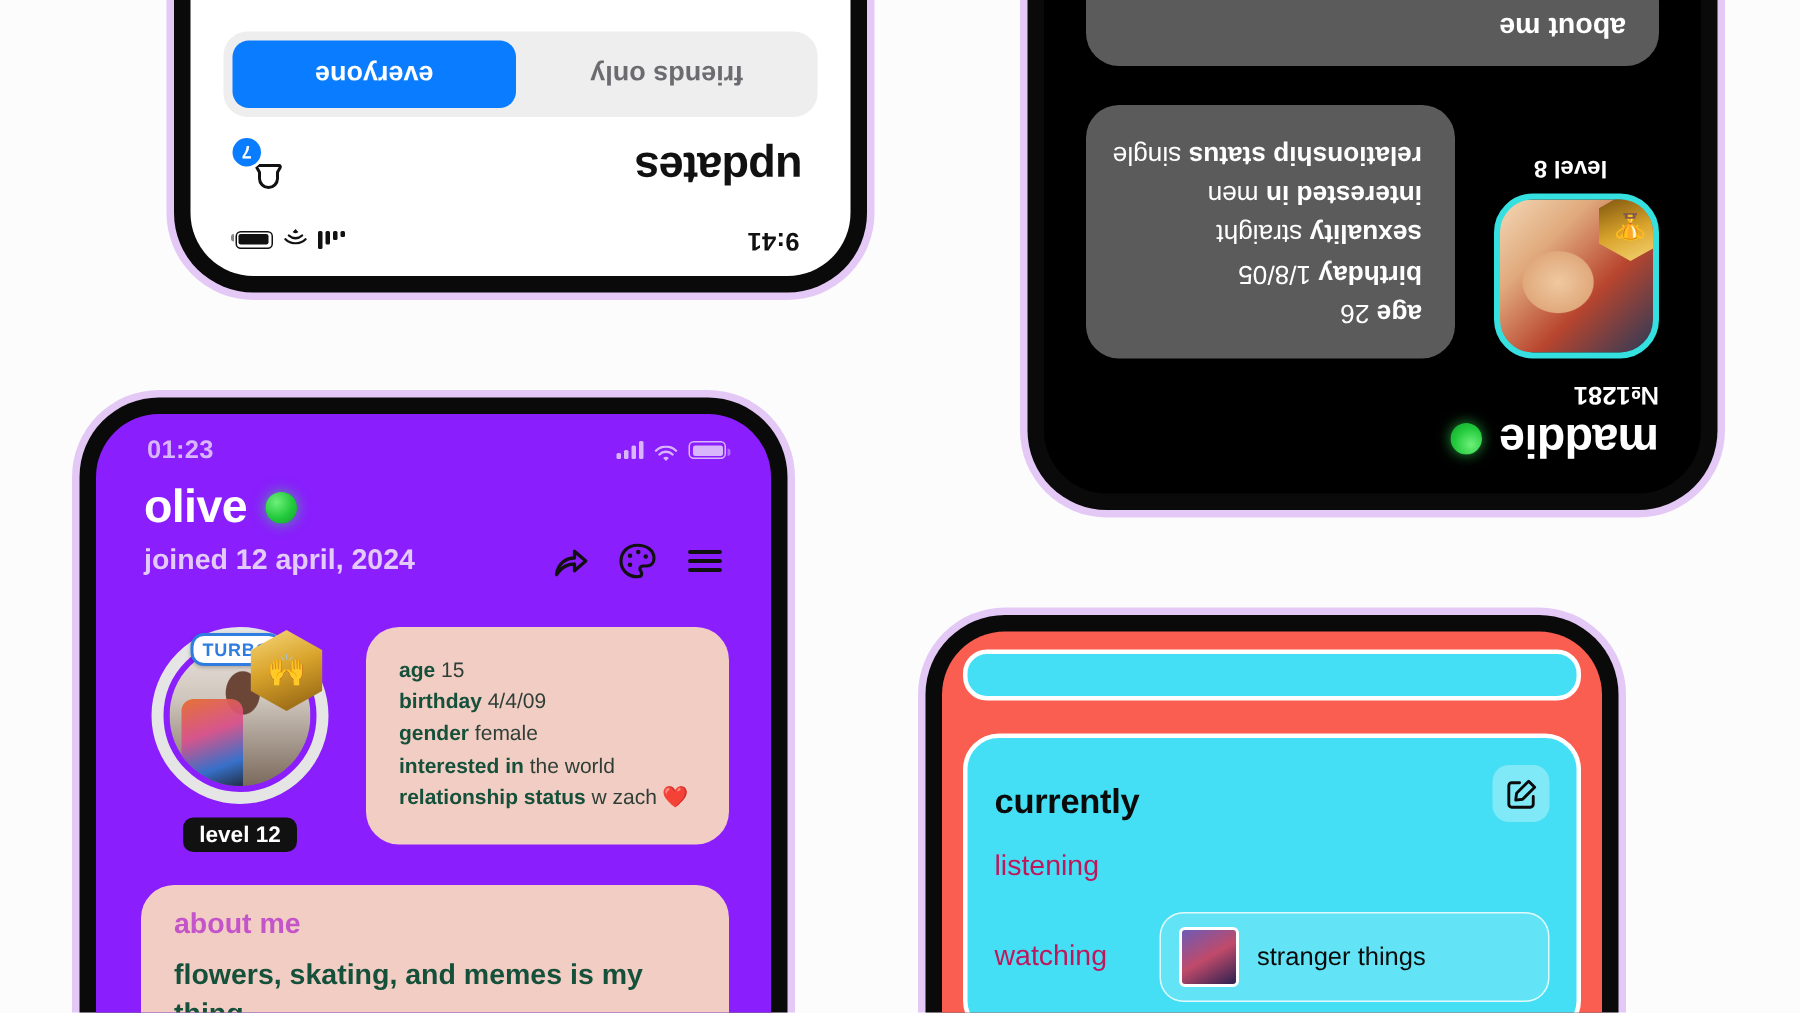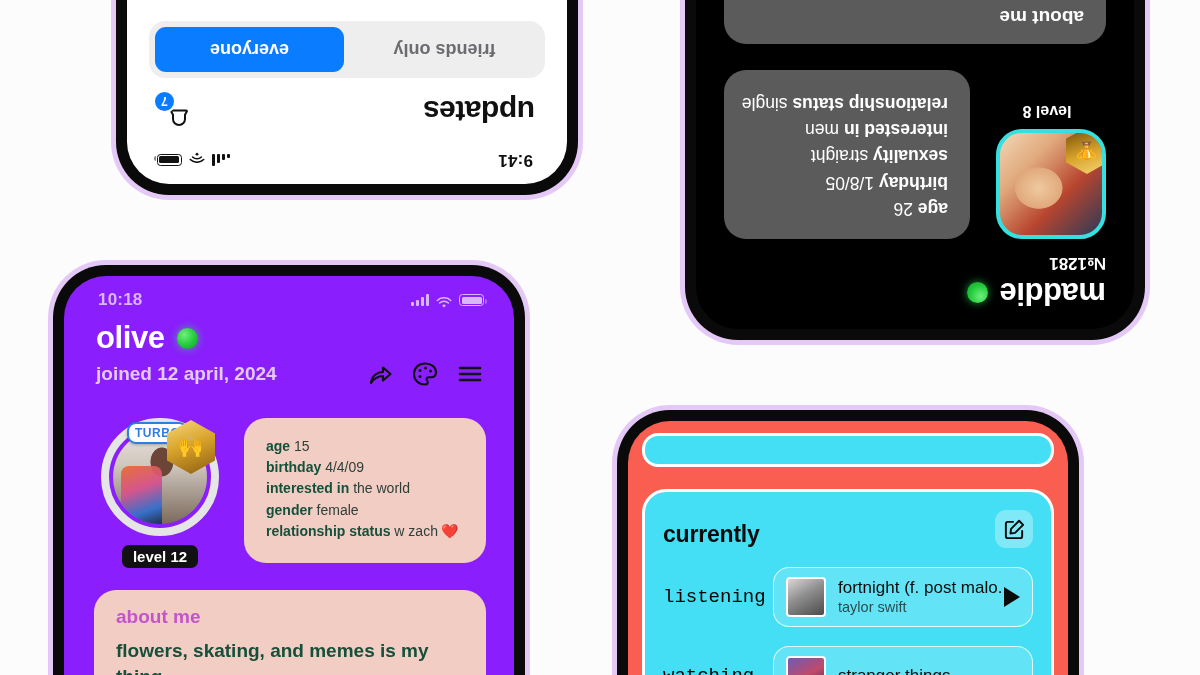--- a/index.html
+++ b/index.html
@@ -210,21 +210,21 @@
     margin-top:22px;background:#45dff5;border:3px solid #fff;border-radius:24px;
     padding:18px 18px 20px 18px;box-sizing:border-box;
   }
   .cu-top{display:flex;align-items:flex-end;justify-content:space-between;}
   .cu-title{font-size:23px;font-weight:800;color:#0b0b0b;letter-spacing:-.2px;}
   .cu-edit{
     width:38px;height:38px;border-radius:11px;background:rgba(255,255,255,.32);
     display:flex;align-items:center;justify-content:center;
   }
   .cu-row{display:flex;align-items:center;gap:14px;margin-top:19px;}
-  .cu-lbl{width:96px;flex:none;font-size:19px;color:#000000;font-family:Liberation Mono, monospace;}
+  .cu-lbl{width:96px;flex:none;font-size:19px;color:#be185d;}
   .cu-item{
     flex:1;min-width:0;display:flex;align-items:center;gap:12px;
     background:rgba(255,255,255,.16);border:1.5px solid rgba(255,255,255,.8);
     border-radius:16px;padding:9px 12px;box-sizing:border-box;
   }
   .cu-art{width:40px;height:40px;border-radius:4px;flex:none;border:2px solid #fff;box-sizing:border-box;}
   .art-music{background:linear-gradient(150deg,#d8d8d8 0%,#8e8e8e 45%,#4a4a4a 100%);}
   .art-show{background:linear-gradient(150deg,#6d5bb5 0%,#c04a6a 50%,#2b2150 100%);}
   .cu-meta{flex:1;min-width:0;}
   .cu-a{font-size:17px;color:#0b0b0b;white-space:nowrap;overflow:hidden;line-height:1.15;}
@@ -295,21 +295,21 @@
     </div>
   </div>
 
   <div class="phone" id="phone-olive">
     <div class="bezel"></div>
     <div class="frame">
       <div class="screen">
         <div class="olive-screen">
 
           <div class="statusbar" style="color:#d9b6fb">
-            <span>10:18</span>
+            <span>01:23</span>
             <span class="sb-icons">
               <span class="bars">
                   <i></i>
                   <i></i>
                   <i></i>
                   <i></i>
                 </span>
               <span class="wifi">
                 <svg viewBox="0 0 16 12" width="16" height="12">
                     <path d="M8 10.4 6.1 8.4a2.7 2.7 0 0 1 3.8 0Z" fill="currentColor"></path>
@@ -364,22 +364,22 @@
                 <div class="av-img"></div>
                 <span class="badge-turbo">TURBO</span>
                 <span class="badge-hex">🙌</span>
               </div>
               <div class="lvl">level 12</div>
             </div>
 
             <div class="info-card">
               <div><b>age</b> <span>15</span></div>
               <div><b>birthday</b> <span>4/4/09</span></div>
+              <div><b>gender</b> <span> female</span></div>
               <div><b>interested in</b> <span>the world</span></div>
-              <div><b>gender</b> <span> female</span></div>
               <div><b>relationship status</b> <span>w zach ❤️</span></div>
             </div>
           </div>
 
           <div class="about-card">
             <div class="about-t">about me</div>
             <div class="about-b">flowers, skating, and memes is my thing</div>
           </div>
 
         </div>
@@ -439,28 +439,20 @@
               <span class="cu-edit">
                 <svg width="23" height="23" viewBox="0 0 24 24">
                   <path d="M20 13.5V19a2 2 0 0 1-2 2H5a2 2 0 0 1-2-2V6a2 2 0 0 1 2-2h5.5" fill="none" stroke="#0b0b0b" stroke-width="2" stroke-linecap="round"></path>
                   <path d="M16.8 2.9 21 7.1 12.6 15.5l-4.8.6.6-4.8Z" fill="none" stroke="#0b0b0b" stroke-width="2" stroke-linejoin="round"></path>
                 </svg>
               </span>
             </div>
 
             <div class="cu-row">
               <span class="cu-lbl">listening</span>
-              <span class="cu-item">
-                <span class="cu-art art-music"></span>
-                <span class="cu-meta">
-                  <span class="cu-a">fortnight (f. post malo..</span>
-                  <span class="cu-b">taylor swift</span>
-                </span>
-                <span class="play"></span>
-              </span>
             </div>
 
             <div class="cu-row">
               <span class="cu-lbl">watching</span>
               <span class="cu-item">
                 <span class="cu-art art-show"></span>
                 <span class="cu-meta">
                   <span class="cu-a">stranger things</span>
                 </span>
               </span>

